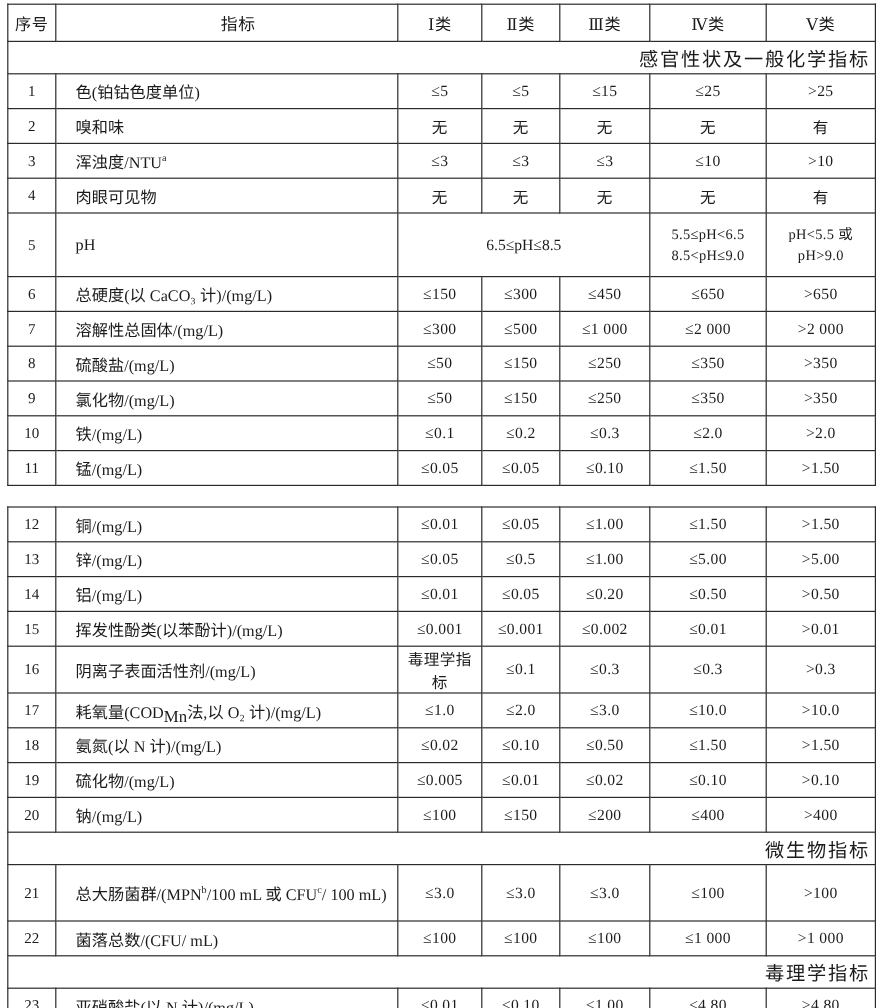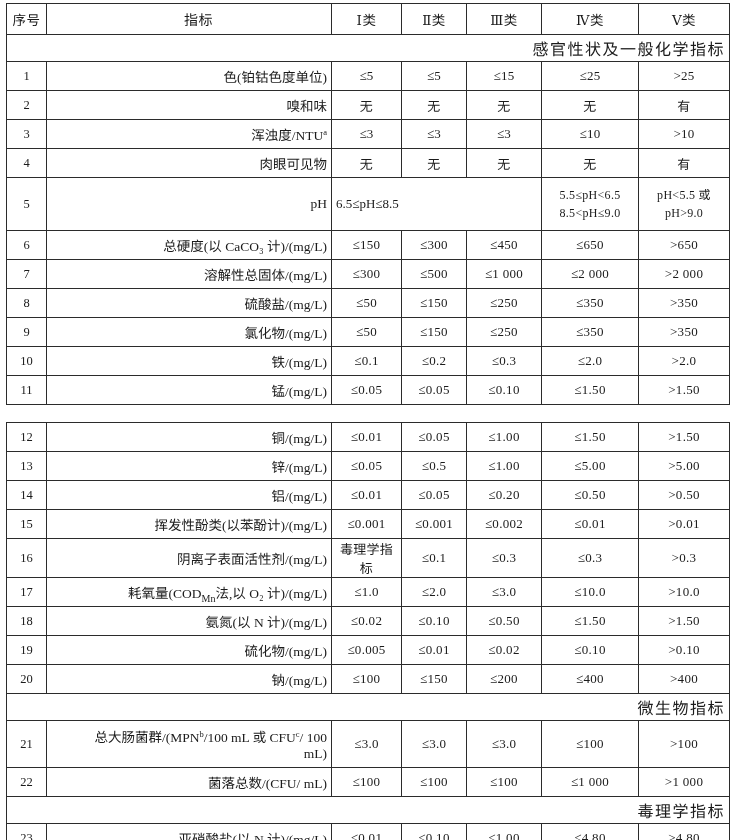--- a/index.html
+++ b/index.html
@@ -57,31 +57,31 @@
   .section td {
     text-align: right;
     height: 26px;
     font-size: 16px;
     font-weight: bold;
     letter-spacing: 1.5px;
   }
 
   tr.drow td { height: 28px; font-size: 13px; }
   tr.drow td.no { text-align: center; font-size: 12.5px; }
-  tr.drow td.item { text-align: right; padding-left: 26px; font-size: 13.5px; }
+  tr.drow td.item { text-align: left; padding-left: 16px; font-size: 13.5px; }
   tr.drow td.val { text-align: center; font-size: 13px; letter-spacing: .3px; }
 
   tr.tall td { height: 52px; }
   tr.tall2 td { height: 46px; margin-top: 36px; }
 
-  td.ph-span { font-size: 13px; font-family: Liberation Serif, serif; }
+  td.ph-span { text-align: center; font-size: 13px; font-family: Liberation Serif, serif; }
   .ph-stack { line-height: 1.5; font-size: 12px; }
 
   sup { font-size: 8.5px; vertical-align: super; line-height: 0; }
-  sub { font-size: 10px; vertical-align: sub; line-height: 0; }
+  sub { font-size: 14px; vertical-align: sub; line-height: 0; }
 
   .sel { background: #dde6f2; }
 
   .gap { height: 17px; }
   table.tbl2 { margin-top: 0; }
 </style>
 </head>
 <body>
 
 <div class="page">

